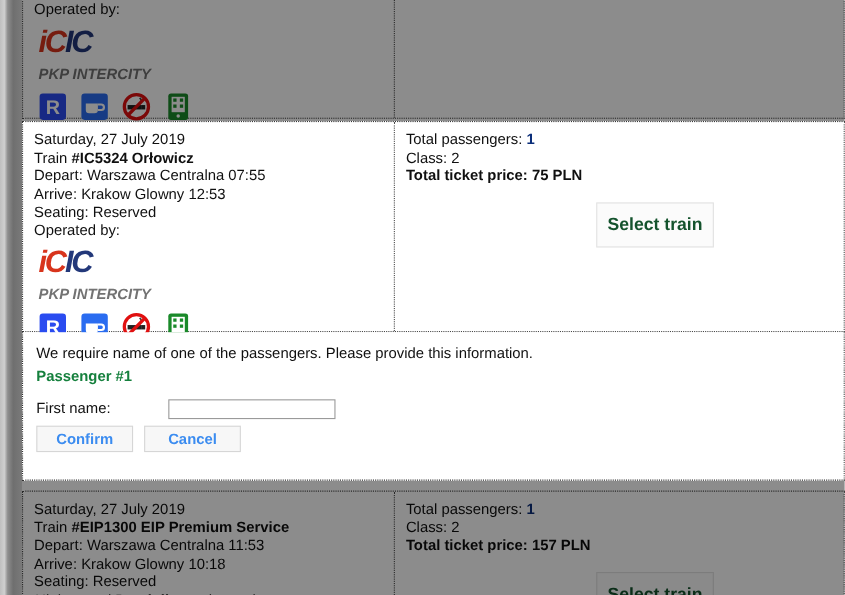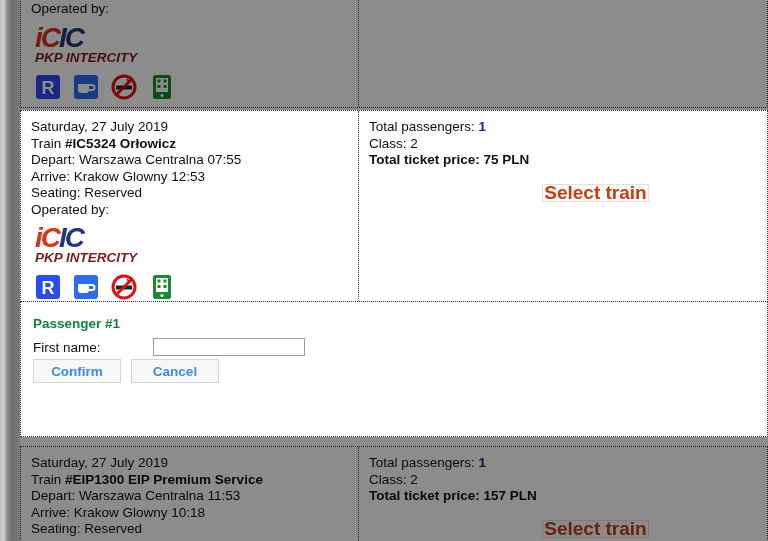--- a/index.html
+++ b/index.html
@@ -32,42 +32,42 @@
   .num-blue{color:#0b2e7a;font-weight:bold;}
   .price{font-weight:bold;font-size:13.5px;line-height:16.5px;color:#101010;white-space:nowrap;}
 
   
   .logo-wrap{margin:9px 0 0 4px;width:120px;}
   .logo-ic{font-family:"Liberation Sans",sans-serif;font-style:italic;font-weight:bold;
       font-size:28px;letter-spacing:-2px;line-height:22px;}
   .logo-ic .i{color:#d8341c;}
   .logo-ic .c1{color:#d8341c;}
   .logo-ic .c2{color:#23387a;}
-  .logo-txt{font-style:italic;font-weight:bold;font-size:13.5px;letter-spacing:0px;color:#7f1d1d;line-height:16px;margin-top:1px;}
+  .logo-txt{font-style:italic;font-weight:bold;font-size:13.5px;letter-spacing:0px;color:#737373;line-height:16px;margin-top:11px;}
 
   
   .icons{margin:8px 0 0 4px;display:flex;gap:12px;align-items:center;}
   .ic{width:26px;height:26px;position:relative;}
 
   
-  .select-btn{position:absolute;left:183px;top:73px;width:107px;height:18px;
-      border:1px solid #e2e2e2;background:#fbfbfb;color:#c2410c;
-      font-size:19px;font-weight:bold;display:flex;align-items:center;justify-content:center;
+  .select-btn{position:absolute;left:183px;top:73px;width:107px;height:41px;
+      border:1px solid #e2e2e2;background:#fbfbfb;color:#14532d;
+      font-size:16px;font-weight:bold;display:flex;align-items:center;justify-content:center;
       box-sizing:border-box;}
 
   
   .active-wrap{position:absolute;left:20px;top:110px;width:748px;background:#ffffff;}
   .active-card{position:relative;width:748px;height:192px;border:1px dotted #333;box-sizing:border-box;background:#fff;}
 
   
   .passenger-box{position:relative;width:748px;height:135px;border:1px dotted #333;border-top:none;
       box-sizing:border-box;background:#fff;padding:10px 0 0 12px;}
   .p-intro{font-size:13.5px;color:#101010;line-height:18px;}
   .p-title{font-size:13.5px;font-weight:bold;color:#15803d;margin-top:3px;line-height:18px;}
-  .field-row{display:flex;align-items:center;height:24px;margin-top:2px;}
+  .field-row{display:flex;align-items:flex-start;height:24px;margin-top:12px;}
   .field-label{font-size:13.5px;color:#101010;width:120px;}
   .field-input{width:152px;height:18px;border:1px solid #9a9a9a;background:#fff;box-sizing:border-box;
       font-family:"Liberation Sans",sans-serif;font-size:12px;padding:0 3px;outline:none;}
   .btn-row{display:flex;gap:10px;}
   .form-btn{height:24px;min-width:88px;border:1px solid #d6d6d6;background:#f7f7f7;color:#3b8cf0;
       font-size:13.5px;font-weight:bold;display:flex;align-items:center;justify-content:center;
       box-sizing:border-box;padding:0 10px;cursor:pointer;}
 </style>
 </head>
 <body>
@@ -212,20 +212,21 @@
 
     <div class="card-right">
       <div class="line"><span>Total passengers: </span><span class="num-blue">1</span></div>
       <div class="line">Class: 2</div>
       <div class="price">Total ticket price: 75 PLN</div>
       <div class="select-btn">Select train</div>
     </div>
   </div>
 
   <div class="passenger-box">
+    <div class="p-intro">We require name of one of the passengers. Please provide this information.</div>
     <div class="p-title">Passenger #1</div>
 
     <div class="field-row">
       <span class="field-label">First name:</span>
       <input class="field-input" type="text" value="" placeholder="" style="">
     </div>
 
 
     <div class="btn-row">
       <div class="form-btn">Confirm</div>

